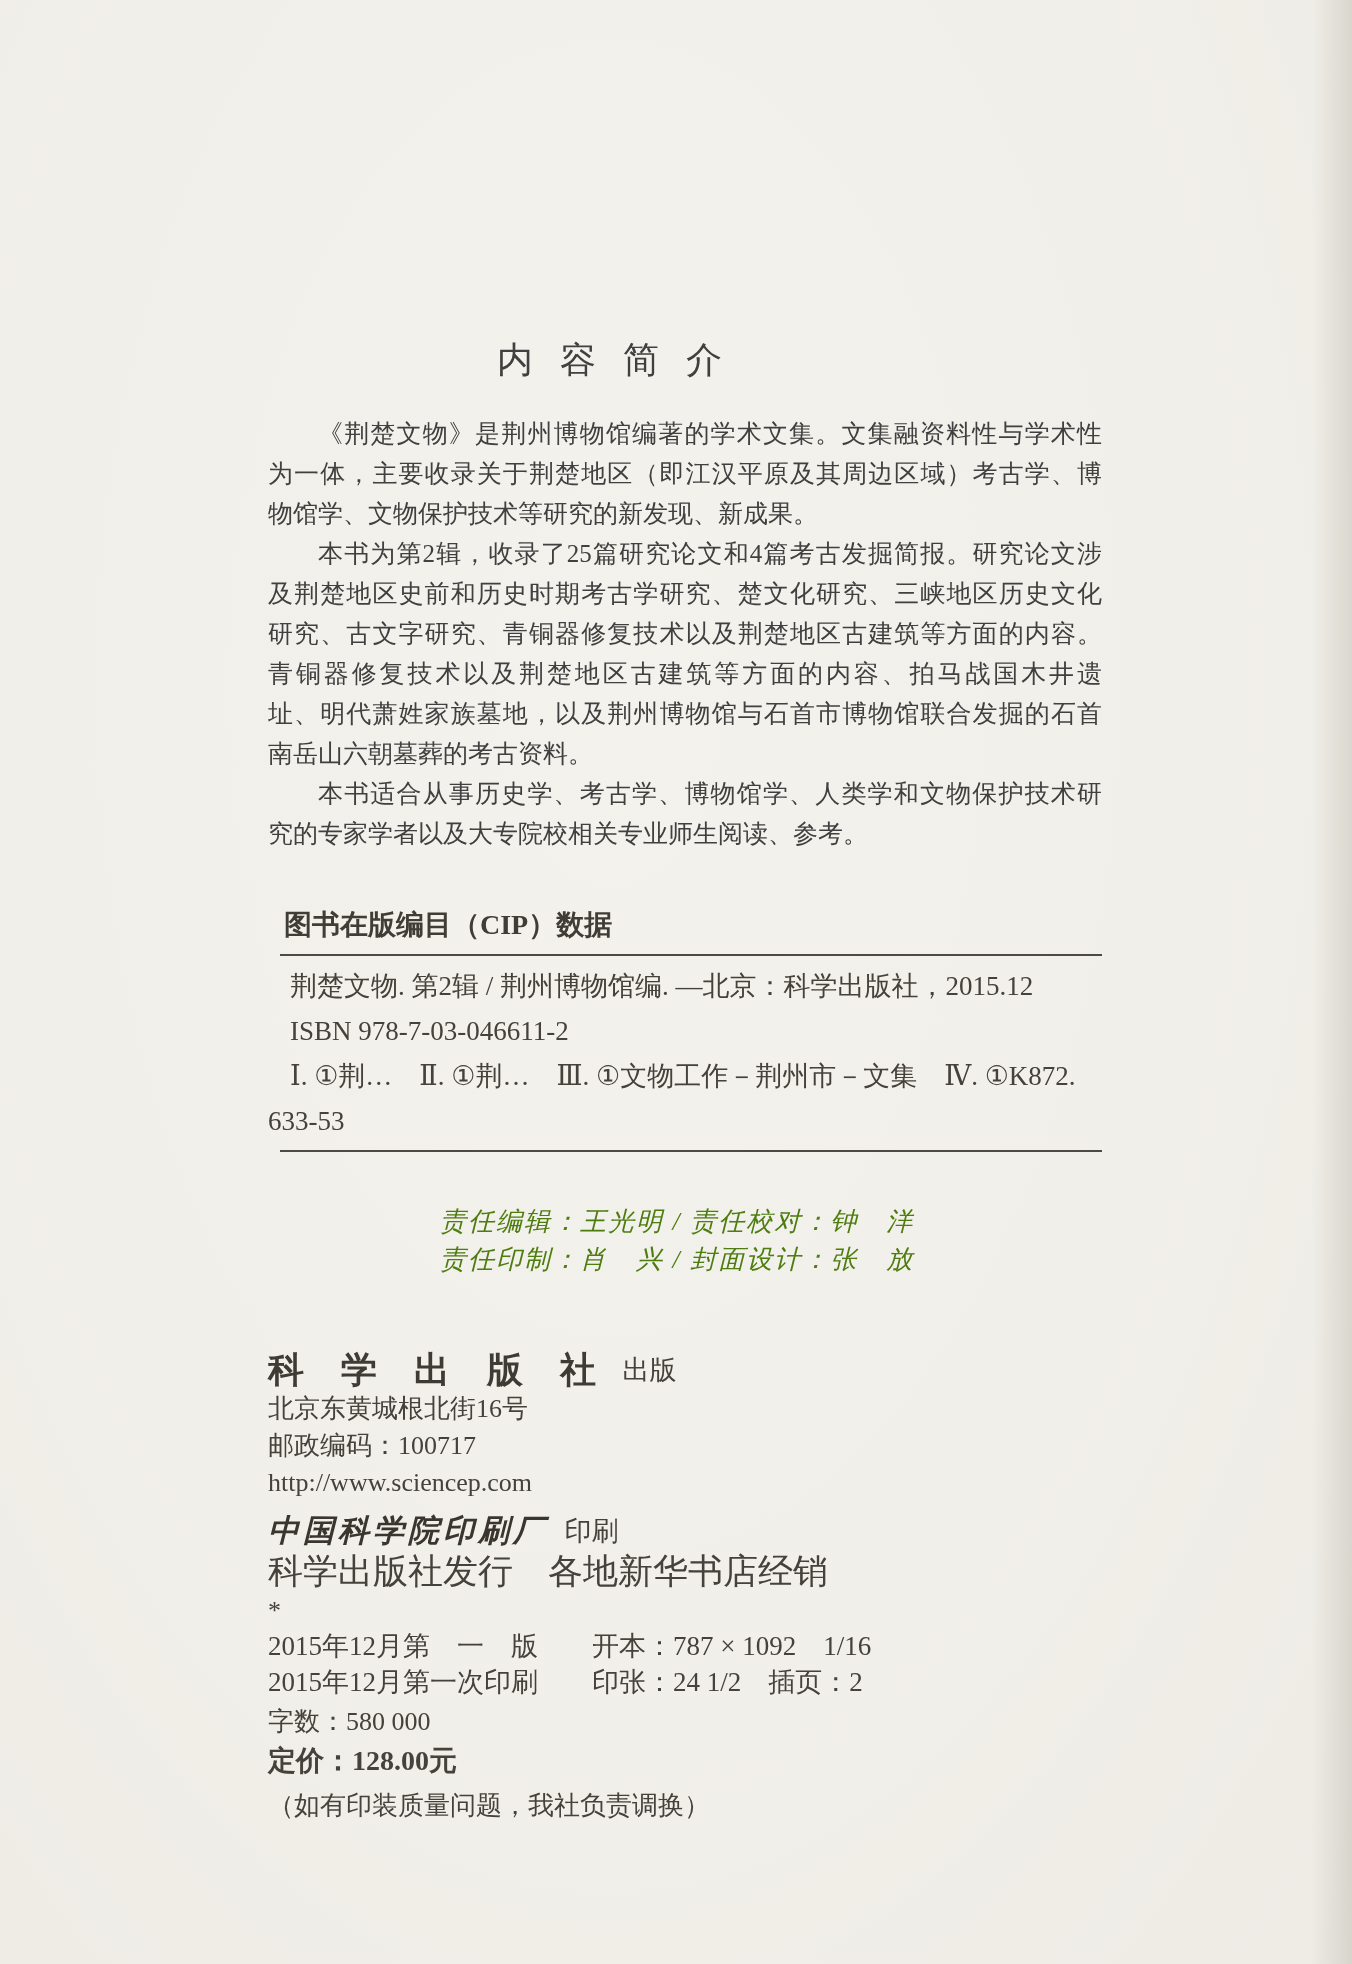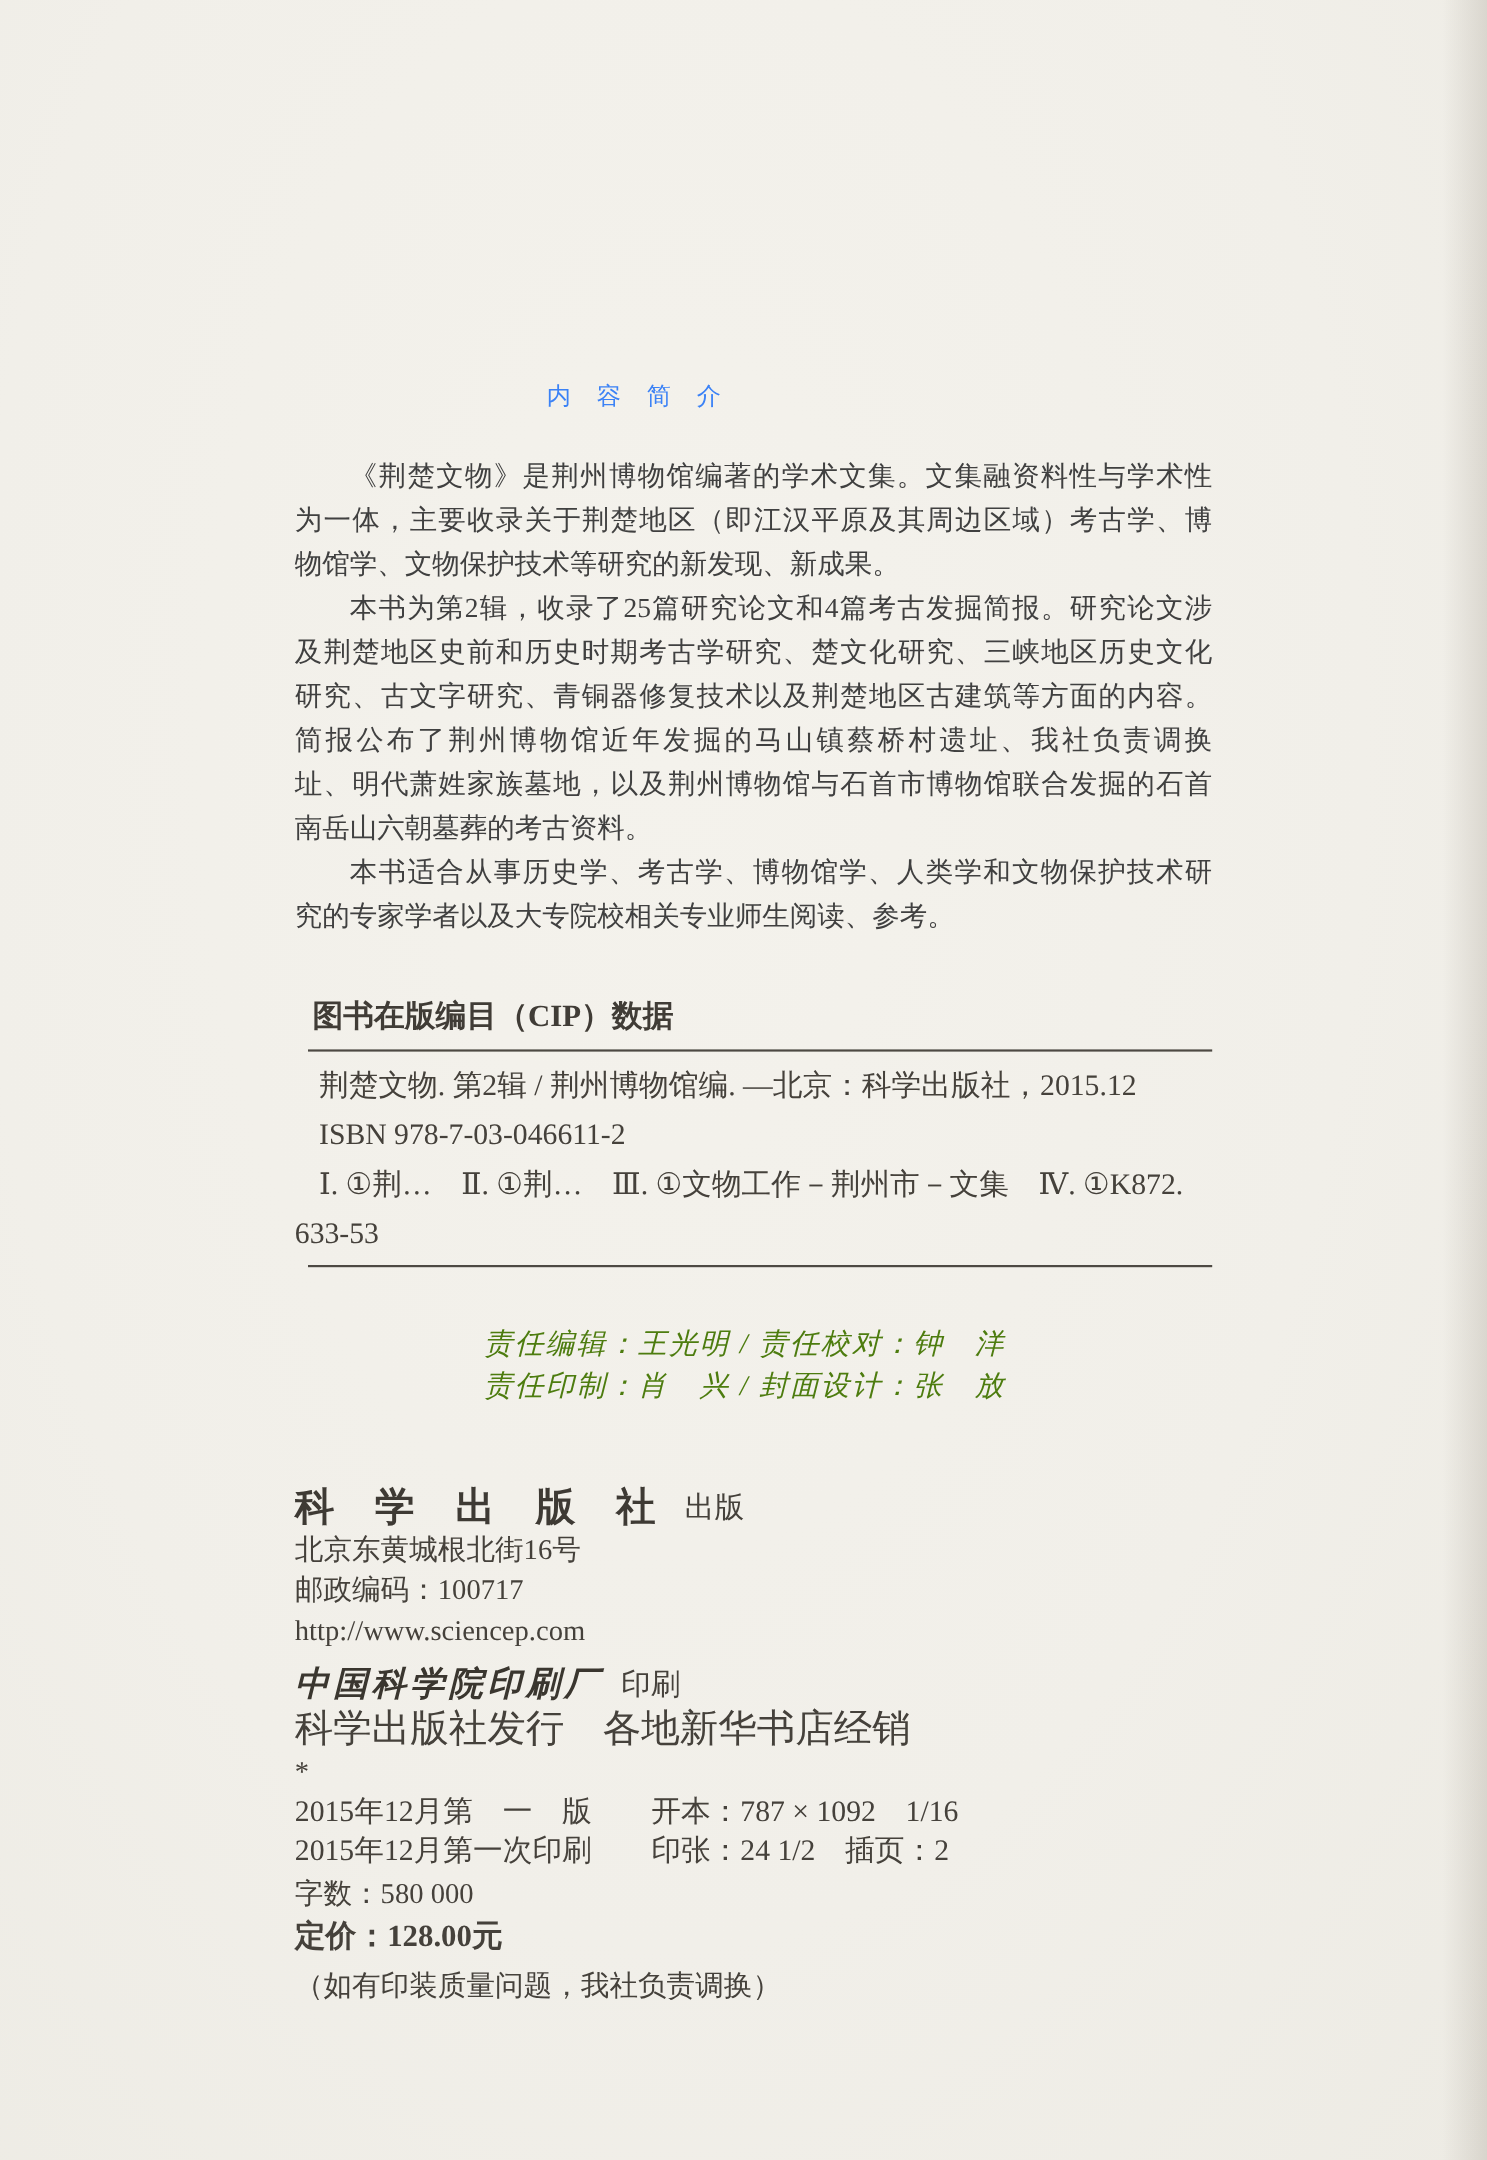--- a/index.html
+++ b/index.html
@@ -8,22 +8,22 @@
     position:relative;
     background:
       linear-gradient(to right, rgba(0,0,0,0) 97%, rgba(120,110,95,0.18) 100%),
       radial-gradient(ellipse at 45% 35%, #f4f2ec 0%, #f1efe9 60%, #edebe4 100%);
     font-family:"Liberation Serif","DejaVu Serif",serif;
     color:#46423c;
     overflow:hidden;
   }
   .page-title{
     position:absolute;top:342px;left:497px;
-    font-size:22px;line-height:36px;
-    color:#3b82f6;
+    font-size:36px;line-height:36px;
+    color:#404040;
     letter-spacing:9px;
     white-space:nowrap;
   }
   .intro{
     position:absolute;top:414px;left:268px;width:834px;
     font-size:25px;line-height:40px;
     color:#404040;
     text-align:justify;
   }
   .intro .line{width:100%;}
@@ -83,21 +83,21 @@
 
 <div class="page-title">内 容 简 介</div>
 
 <div class="intro">
   <div class="line fill indent">《荆楚文物》是荆州博物馆编著的学术文集。文集融资料性与学术性</div>
   <div class="line fill">为一体，主要收录关于荆楚地区（即江汉平原及其周边区域）考古学、博</div>
   <div class="line end">物馆学、文物保护技术等研究的新发现、新成果。</div>
   <div class="line fill indent">本书为第2辑，收录了25篇研究论文和4篇考古发掘简报。研究论文涉</div>
   <div class="line fill">及荆楚地区史前和历史时期考古学研究、楚文化研究、三峡地区历史文化</div>
   <div class="line fill">研究、古文字研究、青铜器修复技术以及荆楚地区古建筑等方面的内容。</div>
-  <div class="line fill">简报公布了荆州博物馆近年发掘的马山镇蔡桥村遗址、我社负责调换</div>
+  <div class="line fill">青铜器修复技术以及荆楚地区古建筑等方面的内容、拍马战国木井遗</div>
   <div class="line fill">址、明代萧姓家族墓地，以及荆州博物馆与石首市博物馆联合发掘的石首</div>
   <div class="line end">南岳山六朝墓葬的考古资料。</div>
   <div class="line fill indent">本书适合从事历史学、考古学、博物馆学、人类学和文物保护技术研</div>
   <div class="line end">究的专家学者以及大专院校相关专业师生阅读、参考。</div>
 </div>
 
 <div class="cip">
   <div class="cip-title">图书在版编目（CIP）数据</div>
   <div class="rule top"></div>
   <div class="cip-lines">

